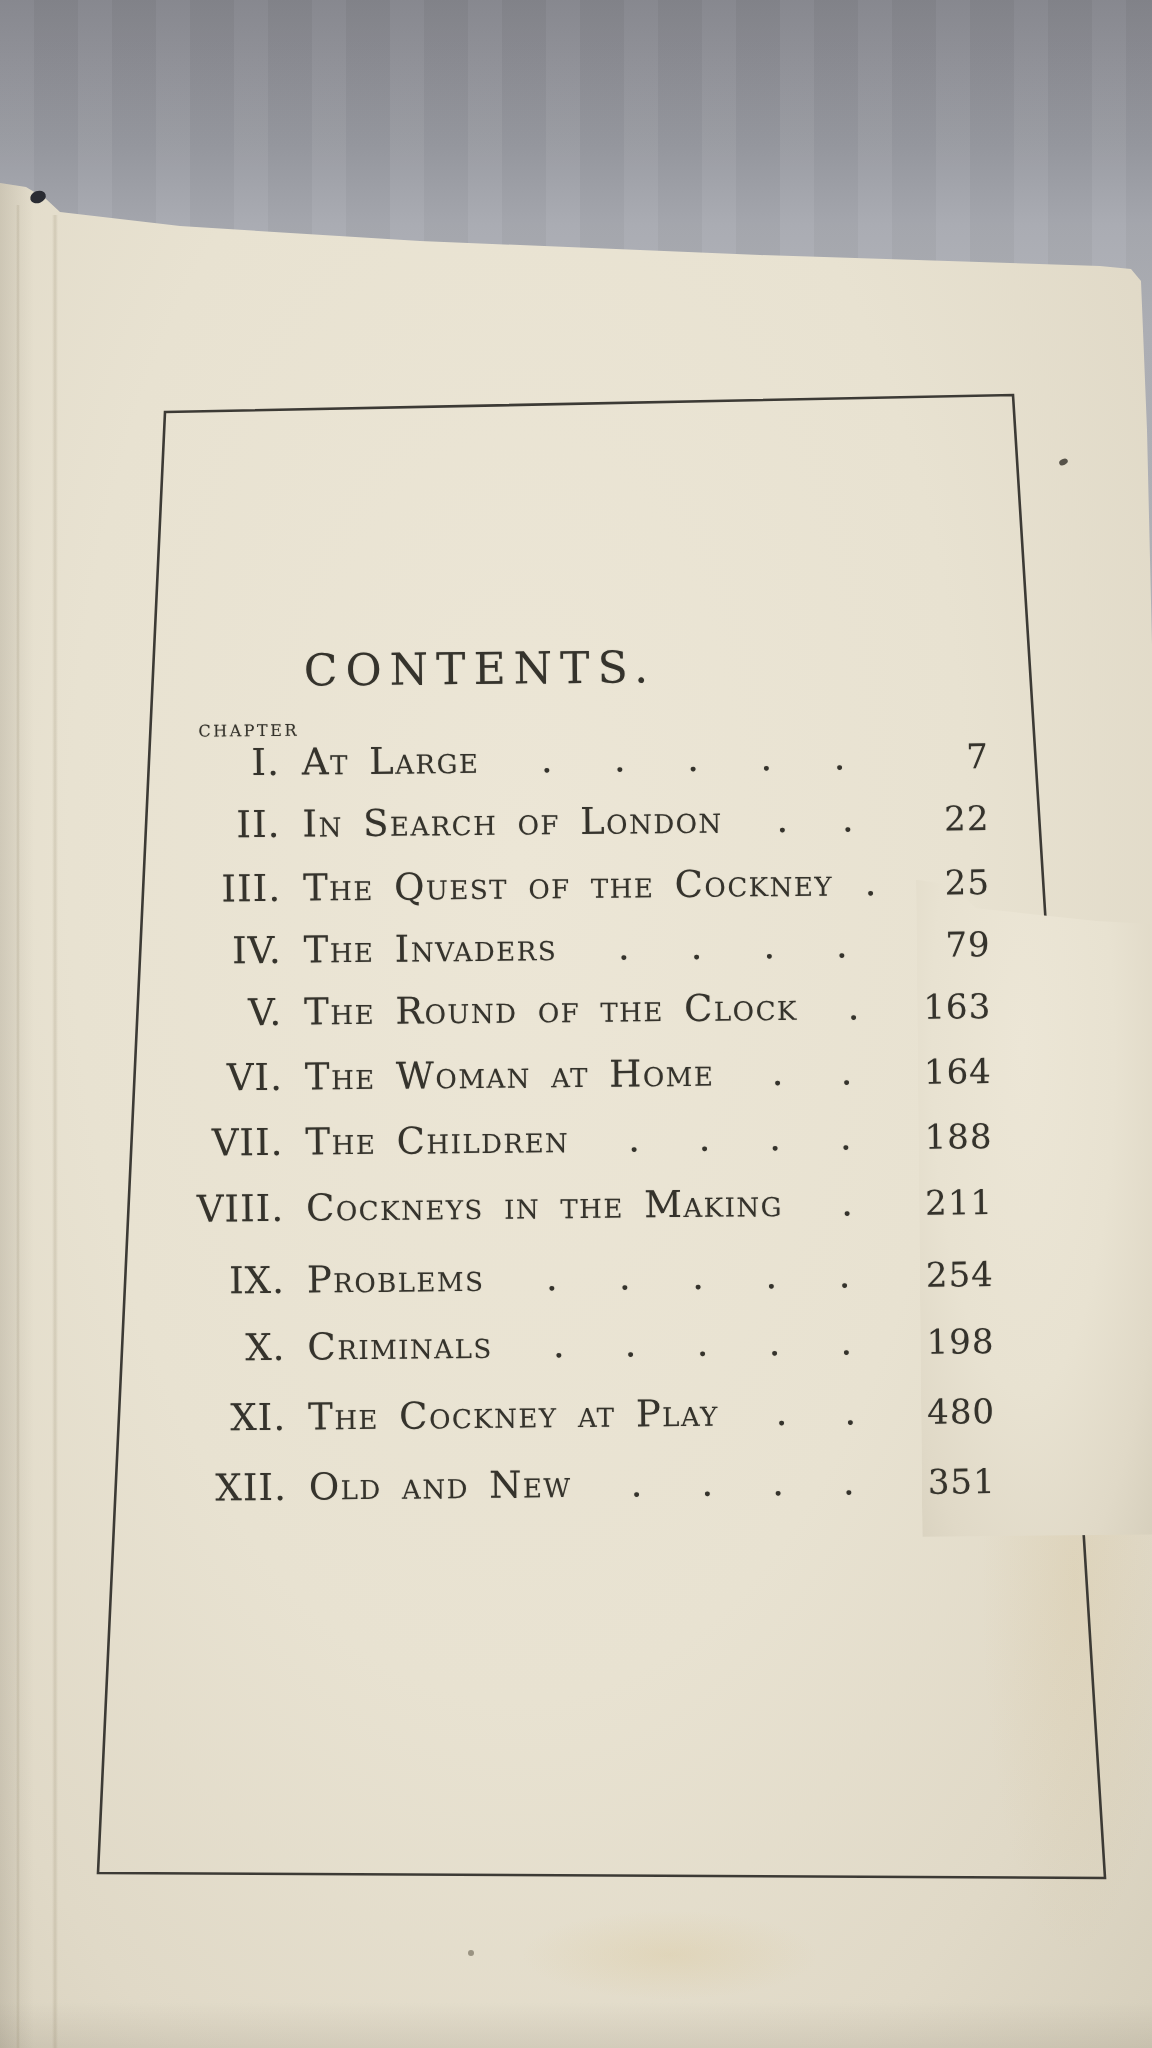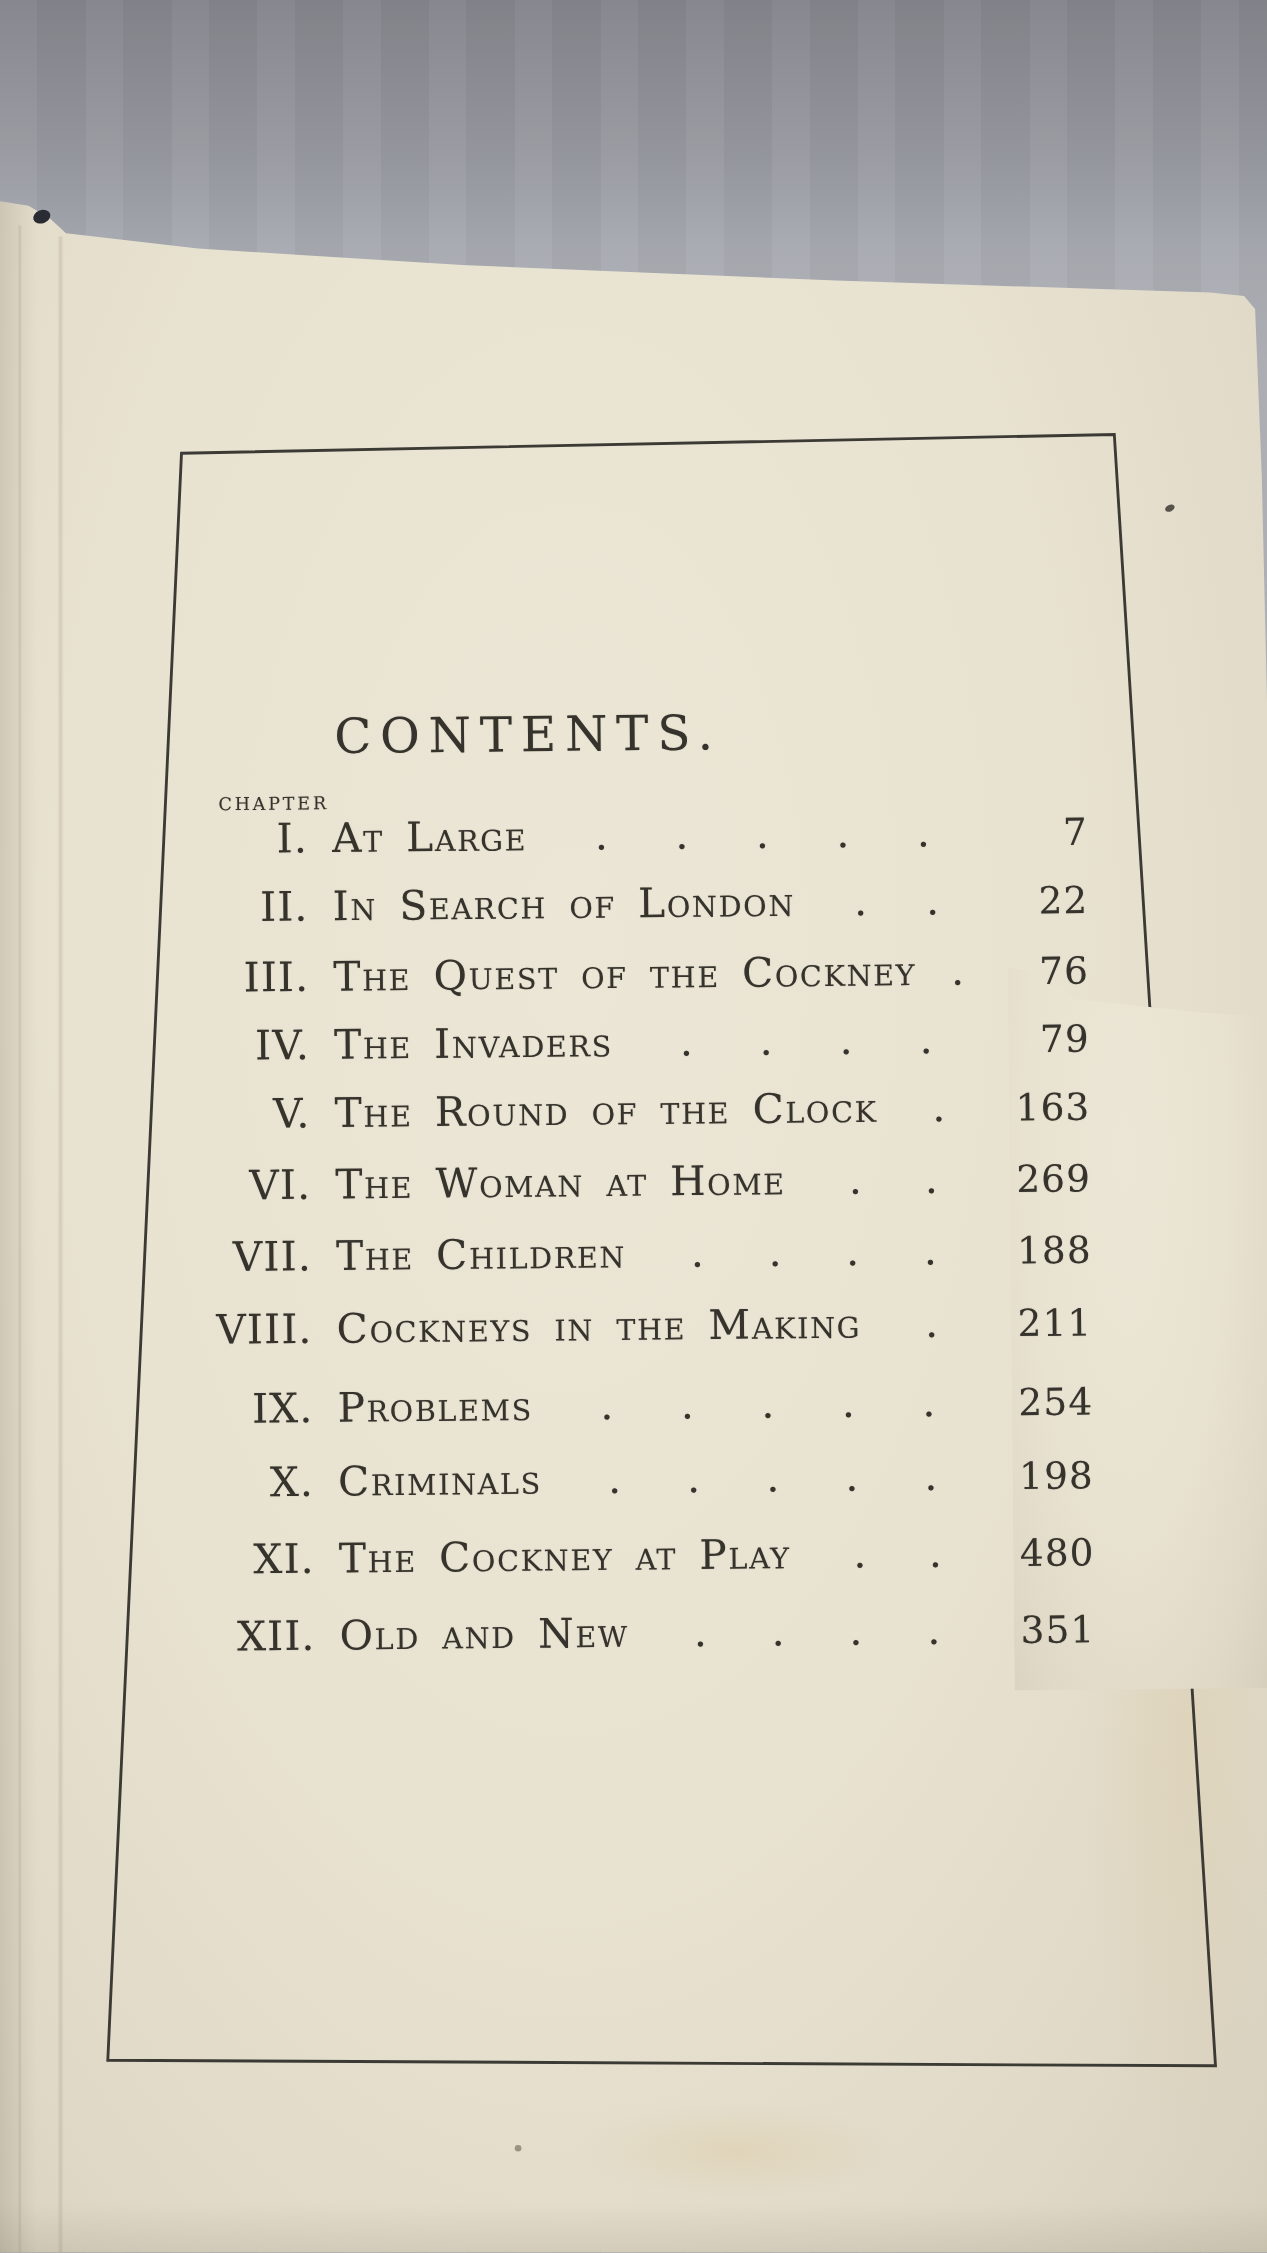--- a/index.html
+++ b/index.html
@@ -110,21 +110,21 @@
             <i>.</i>
           </span>
     <span class="pg">22</span>
   </div>
         <div class="row" style="top: 226px;">
     <span class="num">III.</span>
     <span class="title">The Quest of the Cockney</span>
     <span class="leaders">
             <i>.</i>
           </span>
-    <span class="pg">76</span>
+    <span class="pg">25</span>
   </div>
         <div class="row" style="top: 288px;">
     <span class="num">IV.</span>
     <span class="title">The Invaders</span>
     <span class="leaders">
             <i>.</i>
             <i>.</i>
             <i>.</i>
             <i>.</i>
           </span>
@@ -138,21 +138,21 @@
           </span>
     <span class="pg">163</span>
   </div>
         <div class="row" style="top: 415px;">
     <span class="num">VI.</span>
     <span class="title">The Woman at Home</span>
     <span class="leaders">
             <i>.</i>
             <i>.</i>
           </span>
-    <span class="pg">269</span>
+    <span class="pg">164</span>
   </div>
         <div class="row" style="top: 480px;">
     <span class="num">VII.</span>
     <span class="title">The Children</span>
     <span class="leaders">
             <i>.</i>
             <i>.</i>
             <i>.</i>
             <i>.</i>
           </span>

